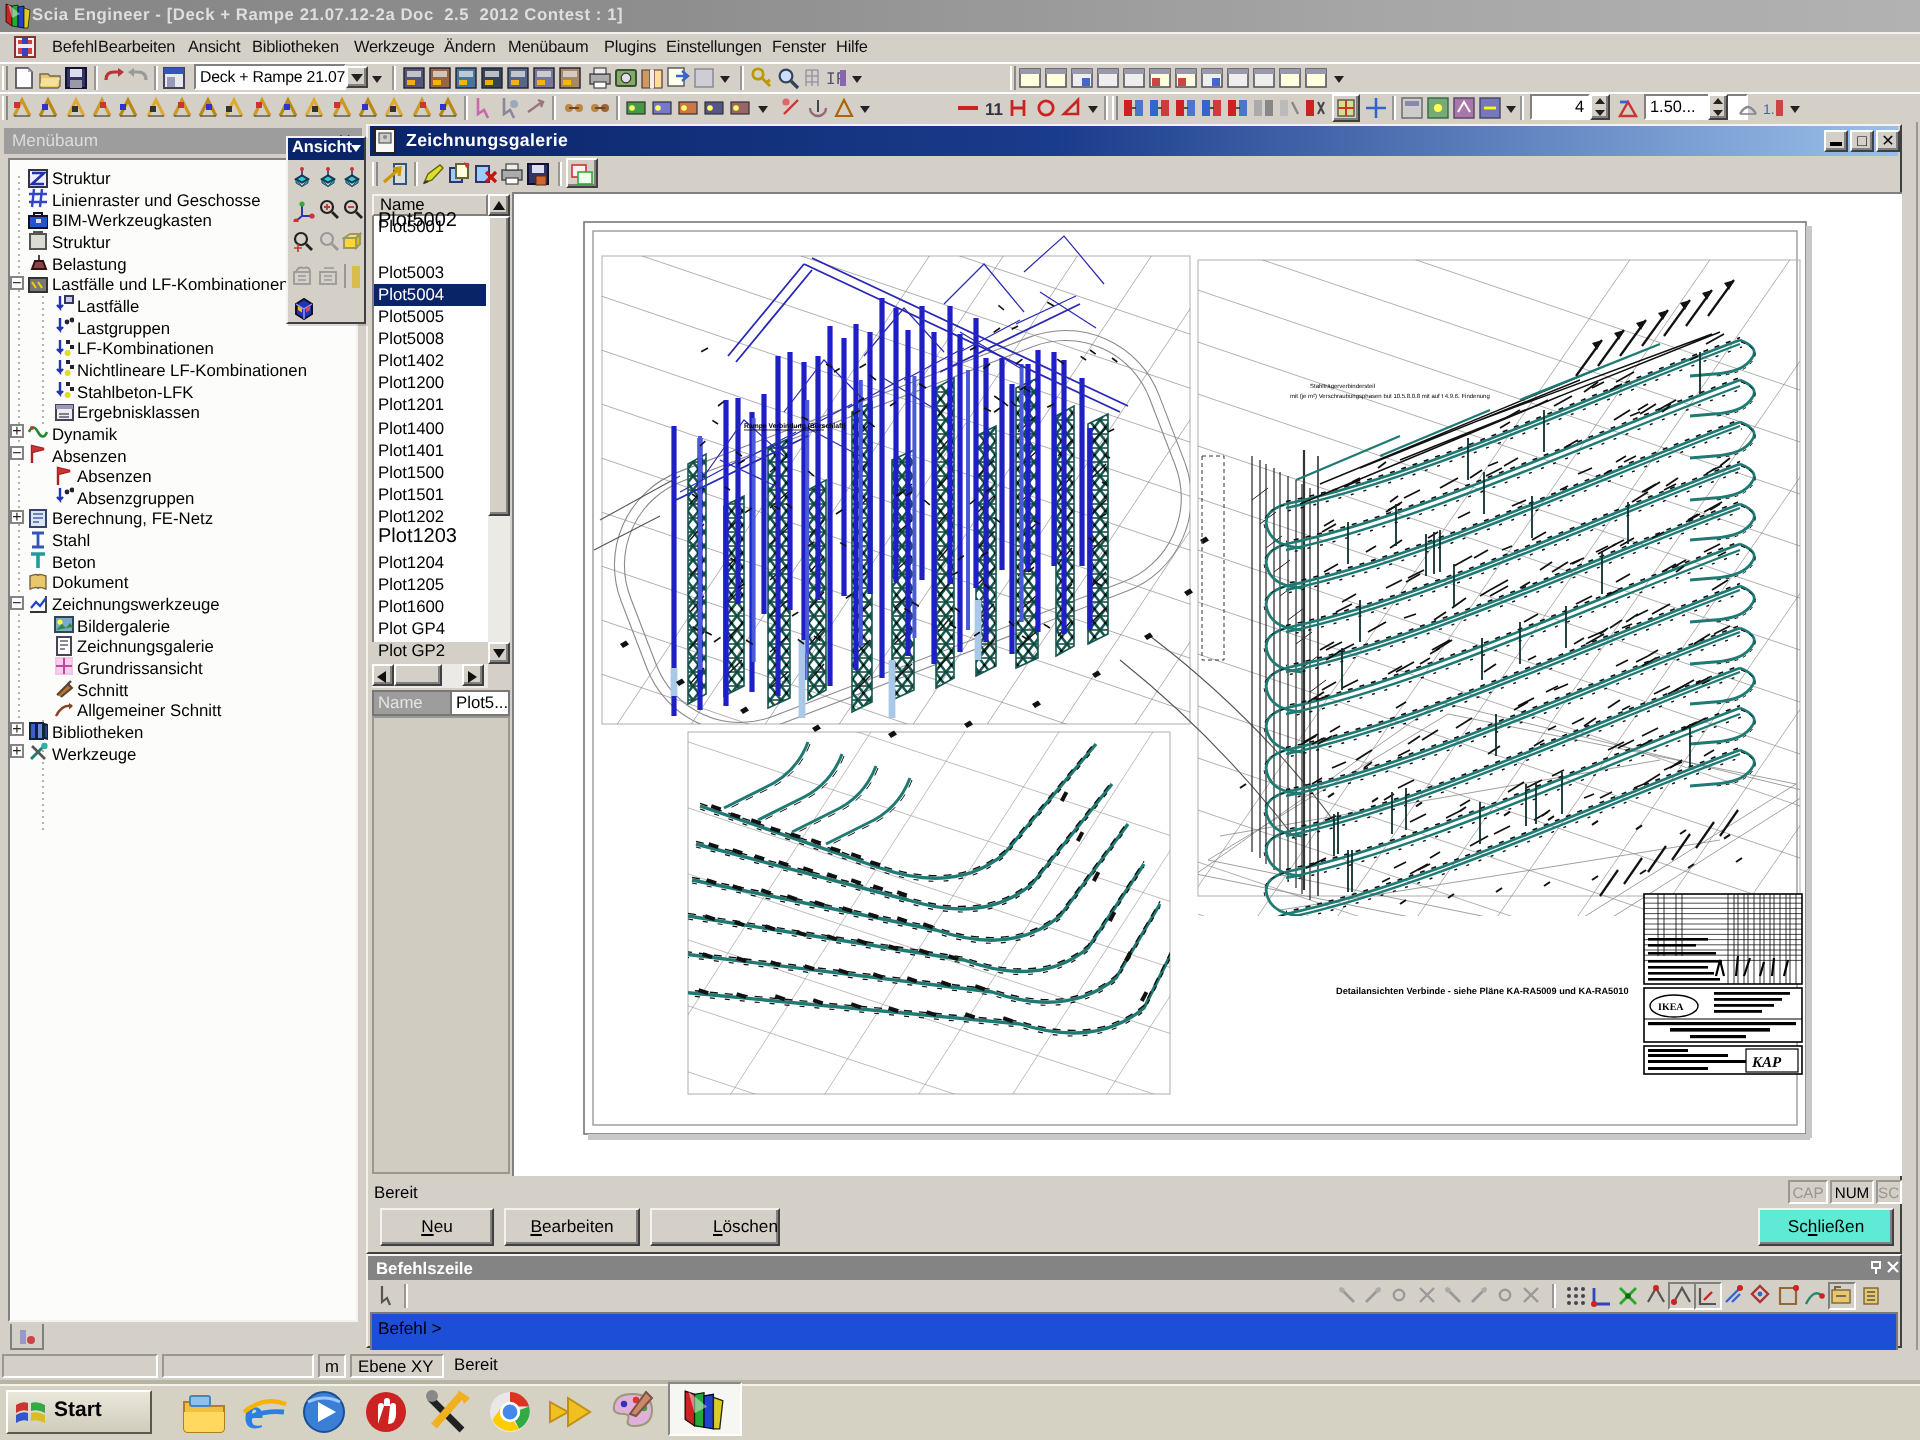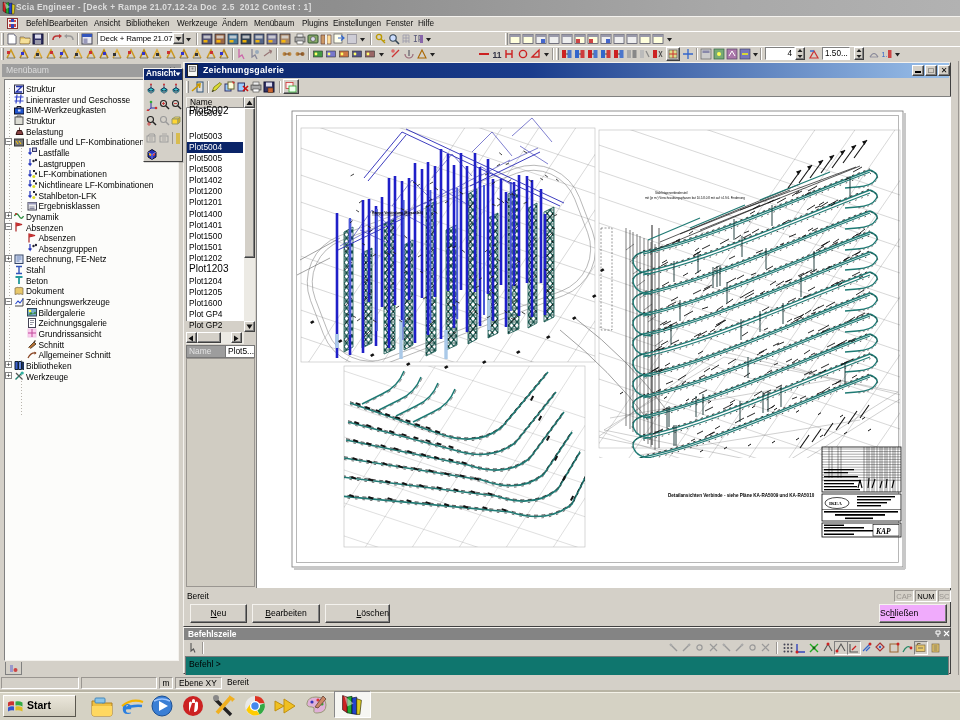--- a/index.html
+++ b/index.html
@@ -444,21 +444,21 @@
 <div class="abs" style="left:760px;top:48px;width:2px;height:12px;border-left:1px solid #9a9691;border-right:1px solid #fff"></div>
 <div class="abs" style="left:765px;top:47px;width:30px;height:13px;background:#fff;border:1px solid;border-color:#808080 #fff #fff #808080;font-size:8.2px;line-height:11px;text-align:right;padding-right:2px">4</div>
 <div class="abs up" style="left:795px;top:47px;width:10px;height:13px"></div>
 <svg class="abs" style="left:796px;top:48px" width="8" height="11" viewBox="0 0 8 11">
     <path d="M1.5 4 h5 l-2.5 -3 z M1.5 7 h5 l-2.5 3 z" fill="#222"></path>
   </svg>
 <svg class="abs" style="left:808px;top:48px" width="12" height="12" viewBox="0 0 12 12">
     <path d="M2 10 L10 10 L6 3 Z" fill="none" stroke="#c33" stroke-width="1.2"></path>
     <path d="M2 3 h4" stroke="#36c" stroke-width="1.4"></path>
   </svg>
-<div class="abs" style="left:822px;top:47px;width:28px;height:13px;background:#fff;border:1px solid;border-color:#808080 #fff #fff #808080;font-size:8.2px;line-height:11px;padding-left:2px;white-space:nowrap">1.50...</div>
+<div class="abs" style="left:822px;top:47px;width:52px;height:13px;background:#fff;border:1px solid;border-color:#808080 #fff #fff #808080;font-size:8.2px;line-height:11px;padding-left:2px;white-space:nowrap">1.50...</div>
 <div class="abs up" style="left:854px;top:47px;width:10px;height:13px"></div>
 <svg class="abs" style="left:855px;top:48px" width="8" height="11" viewBox="0 0 8 11">
     <path d="M1.5 4 h5 l-2.5 -3 z M1.5 7 h5 l-2.5 3 z" fill="#222"></path>
   </svg>
 <svg class="abs" style="left:868px;top:48px" width="12" height="12" viewBox="0 0 12 12">
     <path d="M2 9 Q6 2 10 9" fill="none" stroke="#889" stroke-width="1.2"></path>
     <path d="M2 9 h8" stroke="#889" stroke-width="0.8"></path>
   </svg>
 <svg class="abs" style="left:881px;top:48px" width="12" height="12" viewBox="0 0 12 12">
     <text x="0.5" y="9" font-size="7" fill="#36c">1.</text>
@@ -1628,21 +1628,21 @@
   </svg>
 <div class="abs" style="left:185px;top:588px;width:764px;height:14px;font-size:8.4px;color:#000">
     <span style="position:absolute;left:2px;top:3px">Bereit</span>
   </div>
 <div class="abs" style="left:894px;top:590px;width:20px;height:12px;font-size:7.6px;text-align:center;line-height:11px;color:#9a9691;border:1px solid;border-color:#9a9691 #fff #fff #9a9691;overflow:hidden">CAP</div>
 <div class="abs" style="left:915px;top:590px;width:22px;height:12px;font-size:7.6px;text-align:center;line-height:11px;color:#000;border:1px solid;border-color:#9a9691 #fff #fff #9a9691;overflow:hidden">NUM</div>
 <div class="abs" style="left:938px;top:590px;width:13px;height:12px;font-size:7.6px;text-align:center;line-height:11px;color:#9a9691;border:1px solid;border-color:#9a9691 #fff #fff #9a9691;overflow:hidden">SCRL</div>
 <div class="abs" style="left:190px;top:604px;width:57px;height:19px;background:#d4d0c8;border:1px solid;border-color:#f4f2ee #404040 #404040 #f4f2ee;box-shadow:inset -1px -1px 0 #808080;font-size:8.6px;text-align:center;line-height:17px;color:#000"><u>N</u>eu</div>
 <div class="abs" style="left:252px;top:604px;width:68px;height:19px;background:#d4d0c8;border:1px solid;border-color:#f4f2ee #404040 #404040 #f4f2ee;box-shadow:inset -1px -1px 0 #808080;font-size:8.6px;text-align:center;line-height:17px;color:#000"><u>B</u>earbeiten</div>
 <div class="abs" style="left:325px;top:604px;width:65px;height:19px;background:#d4d0c8;border:1px solid;border-color:#f4f2ee #404040 #404040 #f4f2ee;box-shadow:inset -1px -1px 0 #808080;font-size:8.6px;text-align:right;line-height:17px;color:#000"><u>L</u>öschen</div>
-<div class="abs" style="left:879px;top:604px;width:68px;height:19px;background:#f0abfc;border:1px solid;border-color:#f4f2ee #404040 #404040 #f4f2ee;box-shadow:inset -1px -1px 0 #808080;font-size:8.6px;line-height:17px;color:#000">Sc<u>h</u>ließen</div>
+<div class="abs" style="left:879px;top:604px;width:68px;height:19px;background:#5eead4;border:1px solid;border-color:#f4f2ee #404040 #404040 #f4f2ee;box-shadow:inset -1px -1px 0 #808080;font-size:8.6px;text-align:center;line-height:17px;color:#000">Sc<u>h</u>ließen</div>
 <div class="abs" style="left:951px;top:61px;width:9px;height:629px;background:#d4d0c8"></div>
 <div class="abs" style="left:958px;top:61px;width:1px;height:629px;background:#9a9691"></div>
 <div class="abs" style="left:183px;top:627px;width:768px;height:47px;background:#d4d0c8;border:1px solid;border-color:#f4f2ee #404040 #404040 #f4f2ee"></div>
 <div class="abs" style="left:184px;top:628px;width:766px;height:12px;background:#848484;color:#fff;font-size:8.4px;font-weight:bold;line-height:12px;padding-left:4px">Befehlszeile</div>
 <svg class="abs" style="left:934px;top:630px" width="8" height="8" viewBox="0 0 8 8">
     <path d="M2 1 h4 v3 h-4 z M4 4 v3" stroke="#fff" fill="none" stroke-width="1"></path>
   </svg>
 <svg class="abs" style="left:943px;top:630px" width="7" height="7" viewBox="0 0 7 7">
     <path d="M1 1 L6 6 M6 1 L1 6" stroke="#fff" stroke-width="1.1"></path>
   </svg>
@@ -1733,21 +1733,21 @@
 <div class="abs dn" style="left:914px;top:641px;width:14px;height:14px"></div>
 <svg class="abs" style="left:915px;top:642px" width="12" height="12" viewBox="0 0 12 12">
     <rect x="1" y="3" width="9" height="6.5" fill="#e8c86a" stroke="#764" stroke-width="0.7"></rect>
     <path d="M2.5 3 v-1.5 h3" stroke="#764" fill="none"></path>
     <path d="M3 6 h5" stroke="#555" stroke-width="0.8"></path>
   </svg>
 <svg class="abs" style="left:930px;top:642px" width="12" height="12" viewBox="0 0 12 12">
     <rect x="2" y="2" width="7" height="8" fill="#e8c86a" stroke="#764" stroke-width="0.7"></rect>
     <path d="M3.5 4 h4 M3.5 6 h4 M3.5 8 h4" stroke="#555" stroke-width="0.7"></path>
   </svg>
-<div class="abs" style="left:185px;top:656px;width:764px;height:28px;background:#0f766e;border:1px solid #7a7a7a;font-size:8.6px;line-height:14px;padding-left:3px;color:#000">Befehl &gt;</div>
+<div class="abs" style="left:185px;top:656px;width:764px;height:28px;background:#1d4ed8;border:1px solid #7a7a7a;font-size:8.6px;line-height:14px;padding-left:3px;color:#000">Befehl &gt;</div>
 <div class="abs" style="left:0;top:675px;width:960px;height:15px;background:#d4d0c8"></div>
 <div class="abs" style="left:1px;top:677px;width:78px;height:12px;font-size:8.4px;line-height:11px;color:#000;text-align:center;border:1px solid;border-color:#9a9691 #fff #fff #9a9691;"></div>
 <div class="abs" style="left:81px;top:677px;width:76px;height:12px;font-size:8.4px;line-height:11px;color:#000;text-align:center;border:1px solid;border-color:#9a9691 #fff #fff #9a9691;"></div>
 <div class="abs" style="left:159px;top:677px;width:14px;height:12px;font-size:8.4px;line-height:11px;color:#000;text-align:center;border:1px solid;border-color:#9a9691 #fff #fff #9a9691;">m</div>
 <div class="abs" style="left:175px;top:677px;width:47px;height:12px;font-size:8.4px;line-height:11px;color:#000;padding-left:3px;border:1px solid;border-color:#9a9691 #fff #fff #9a9691;">Ebene XY</div>
 <div class="abs" style="left:224px;top:677px;width:726px;height:12px;font-size:8.4px;line-height:11px;color:#000;padding-left:3px;">Bereit</div>
 <div class="abs" style="left:0;top:690px;width:960px;height:30px;background:#d5d2c4;border-top:2px solid #b8b4a4;box-shadow:inset 0 1px 0 #f4f2e8"></div>
 <div class="abs" style="left:3px;top:695px;width:73px;height:22px;background:linear-gradient(#eae6da,#d0ccbc);border:1px solid;border-color:#fff #5a574e #5a574e #fff;"></div>
 <svg class="abs" style="left:7px;top:698px" width="17" height="16" viewBox="0 0 17 16">
 <path d="M1 4.5 Q4 2.5 7 3.5 L7 7.5 Q4 6.5 1 8.5 Z" fill="#cc3333"></path>

